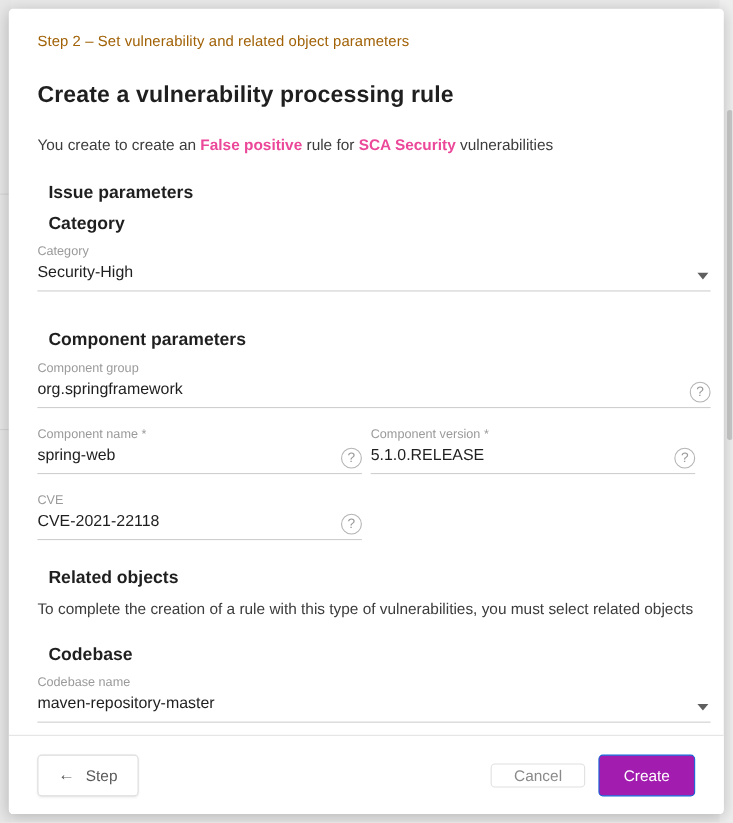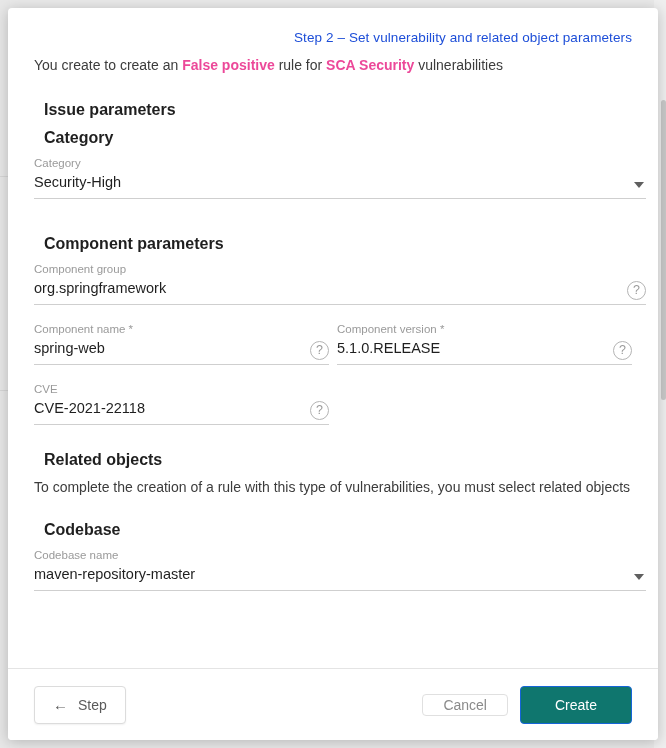--- a/index.html
+++ b/index.html
@@ -44,25 +44,24 @@
     display: flex;
     flex-direction: column;
   }
   .dialog-body {
     flex: 1 1 auto;
     padding: 22px 26px 10px 26px;
     overflow: hidden;
     position: relative;
   }
   .step-label {
-    color: #1d4ed8;
+    color: #a16207;
     font-size: 13.5px;
     letter-spacing: 0.1px;
-    margin: 0 0 12px 0;
-    text-align: right;
+    margin: 0 0 30px 0;
   }
   .dialog-title {
     font-size: 21px;
     font-weight: bold;
     color: #1f1f1f;
     margin: 0 0 24px 0;
     letter-spacing: 0.1px;
   }
   .intro-line {
     font-size: 14px;
@@ -171,22 +170,22 @@
   .btn-cancel {
     height: 22px;
     padding: 0 20px;
     background: #fff;
     border: 1px solid #e0e0e0;
     color: #8a8a8a;
     margin-right: 12px;
   }
   .btn-create {
     height: 38px;
-    padding: 0 34px;
-    background: #0f766e;
+    padding: 0 22px;
+    background: #a21caf;
     border: 1px solid #1565d8;
     color: #fff;
   }
   .scrollbar-track {
     position: absolute;
     right: 0px;
     top: 100px;
     width: 5px;
     height: 300px;
     background: #c8c8c8;
@@ -203,20 +202,21 @@
   <div class="behind-line" style="left:0;top:176px;width:8px;height:1px;"></div>
   <div class="behind-line" style="left:0;top:390px;width:8px;height:1px;"></div>
   <div class="scrollbar-track"></div>
 
   <div class="dialog">
 
     <div class="dialog-body">
 
       <div class="step-label">Step 2 – Set vulnerability and related object parameters</div>
 
+      <h1 class="dialog-title">Create a vulnerability processing rule</h1>
 
       <p class="intro-line"><span>You create to create an </span><b>False positive</b><span> rule for </span><b>SCA Security</b><span> vulnerabilities</span></p>
 
       <h2 class="section-title">Issue parameters</h2>
 
       <h2 class="section-title">Category</h2>
       <div class="field full">
         <span class="field-label">Category</span>
         <span class="field-value">Security-High</span>
         <span class="caret"></span>

